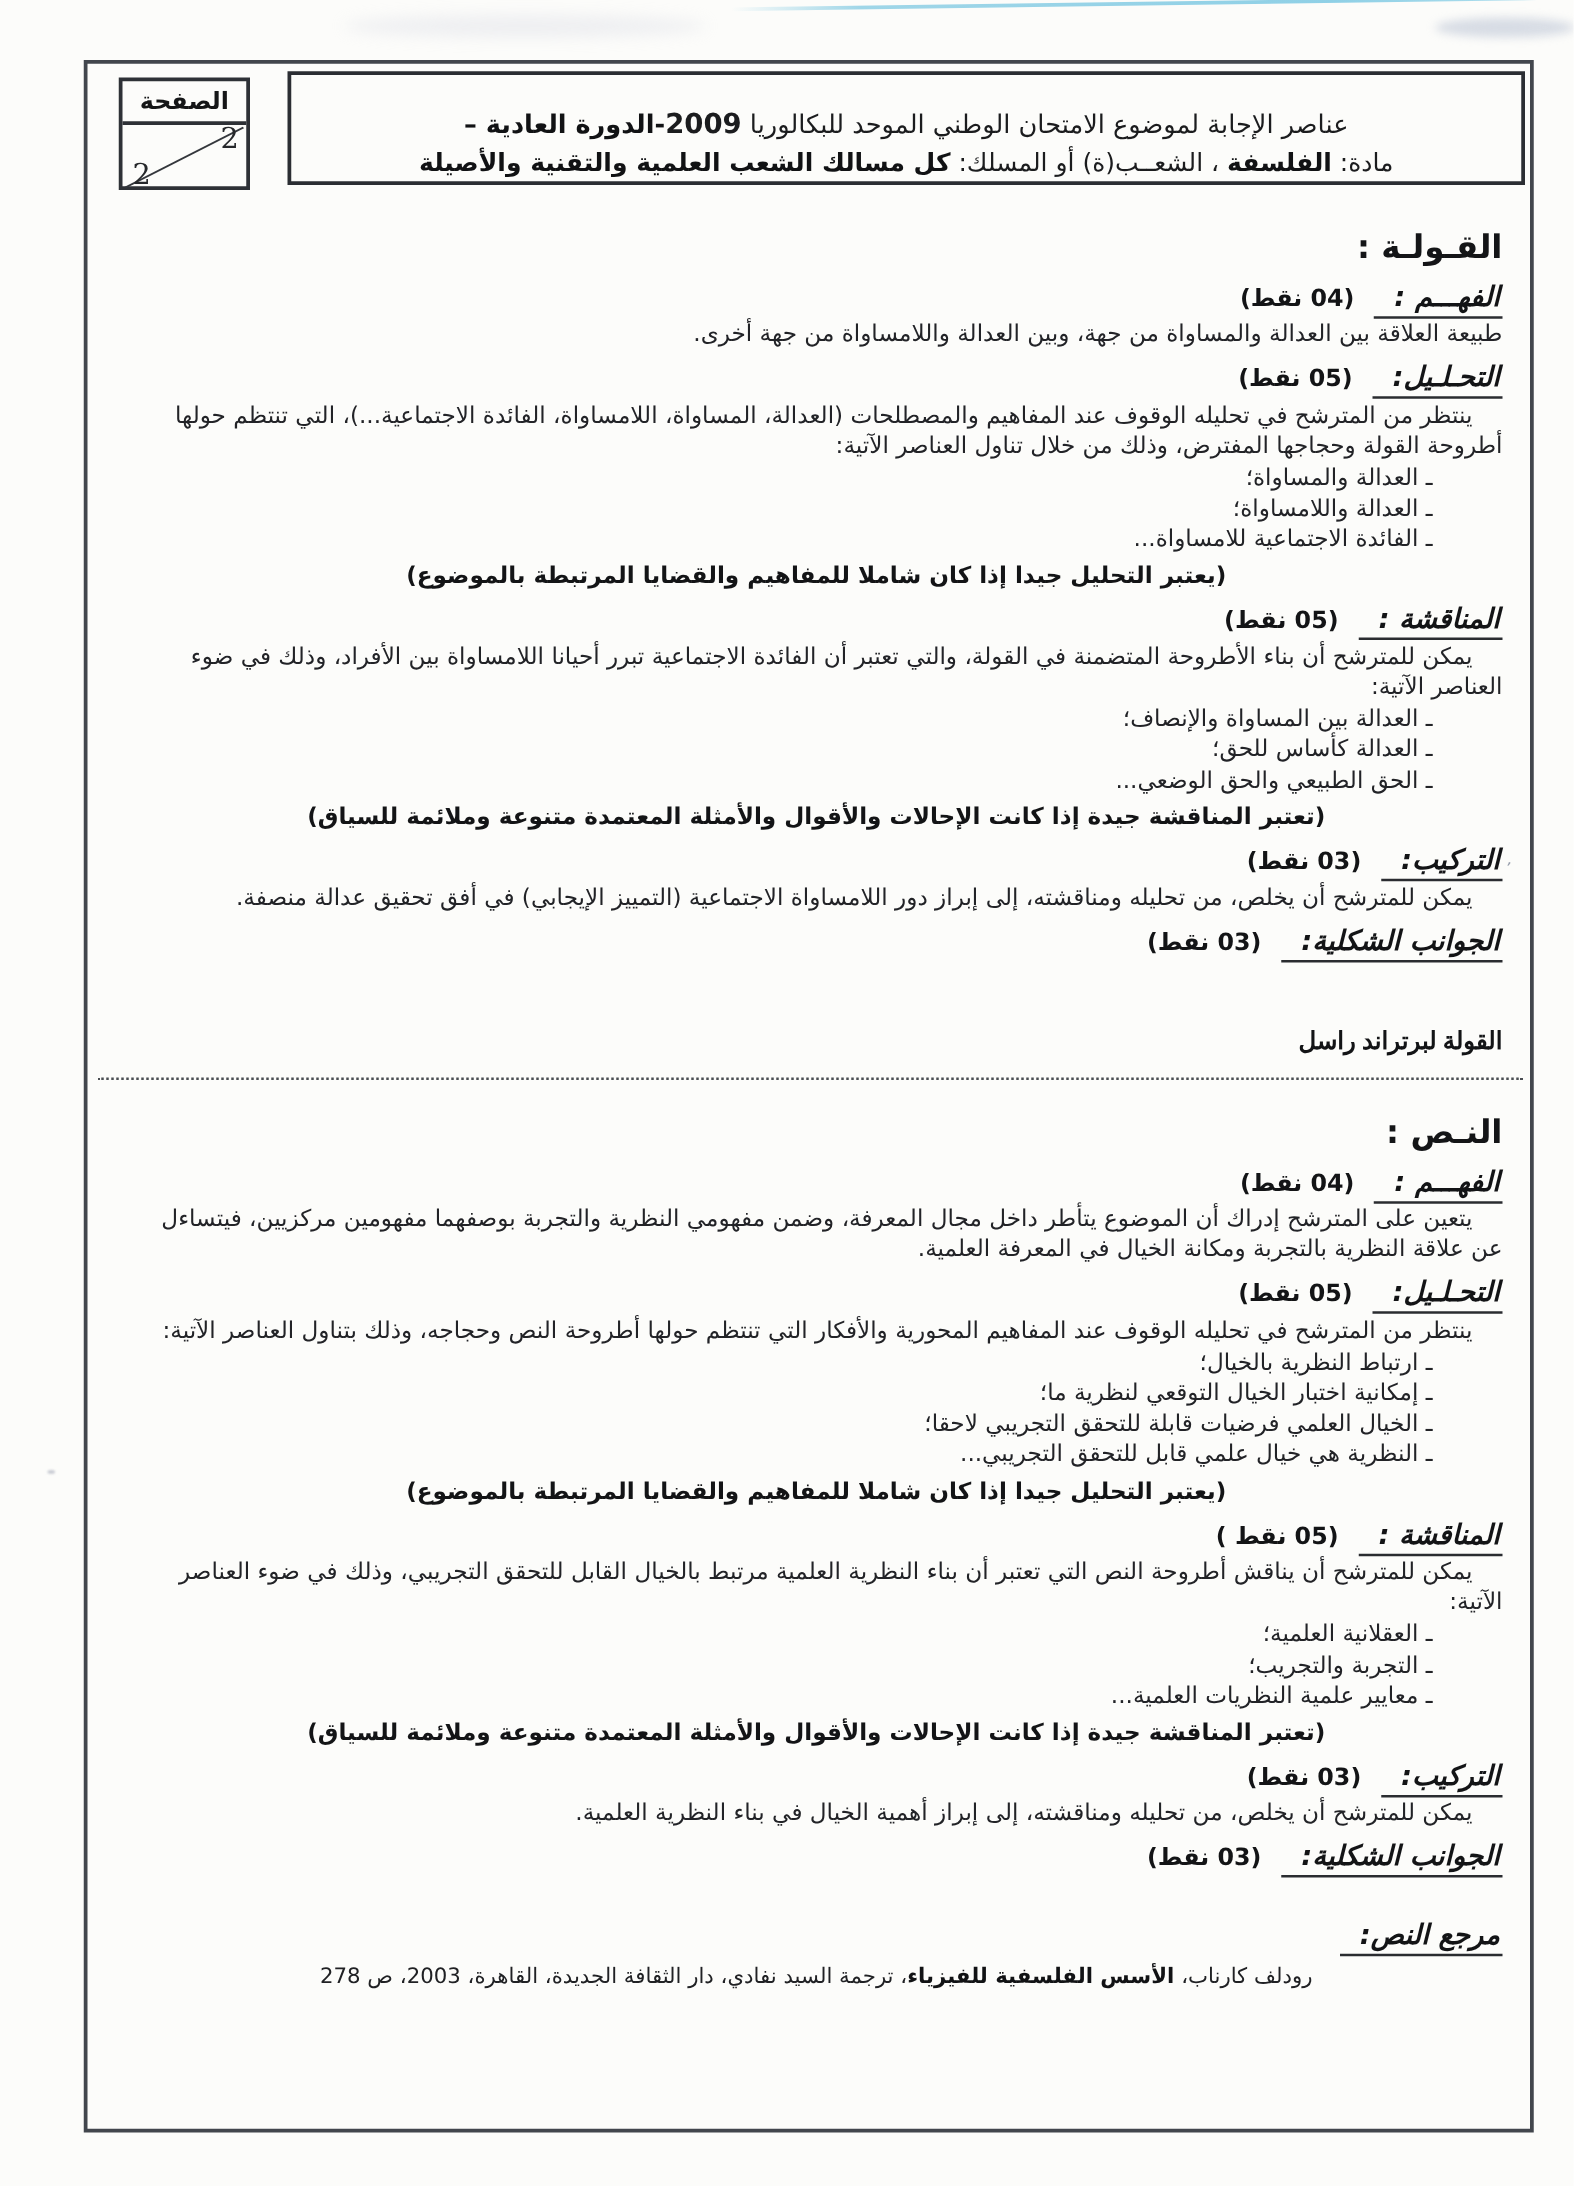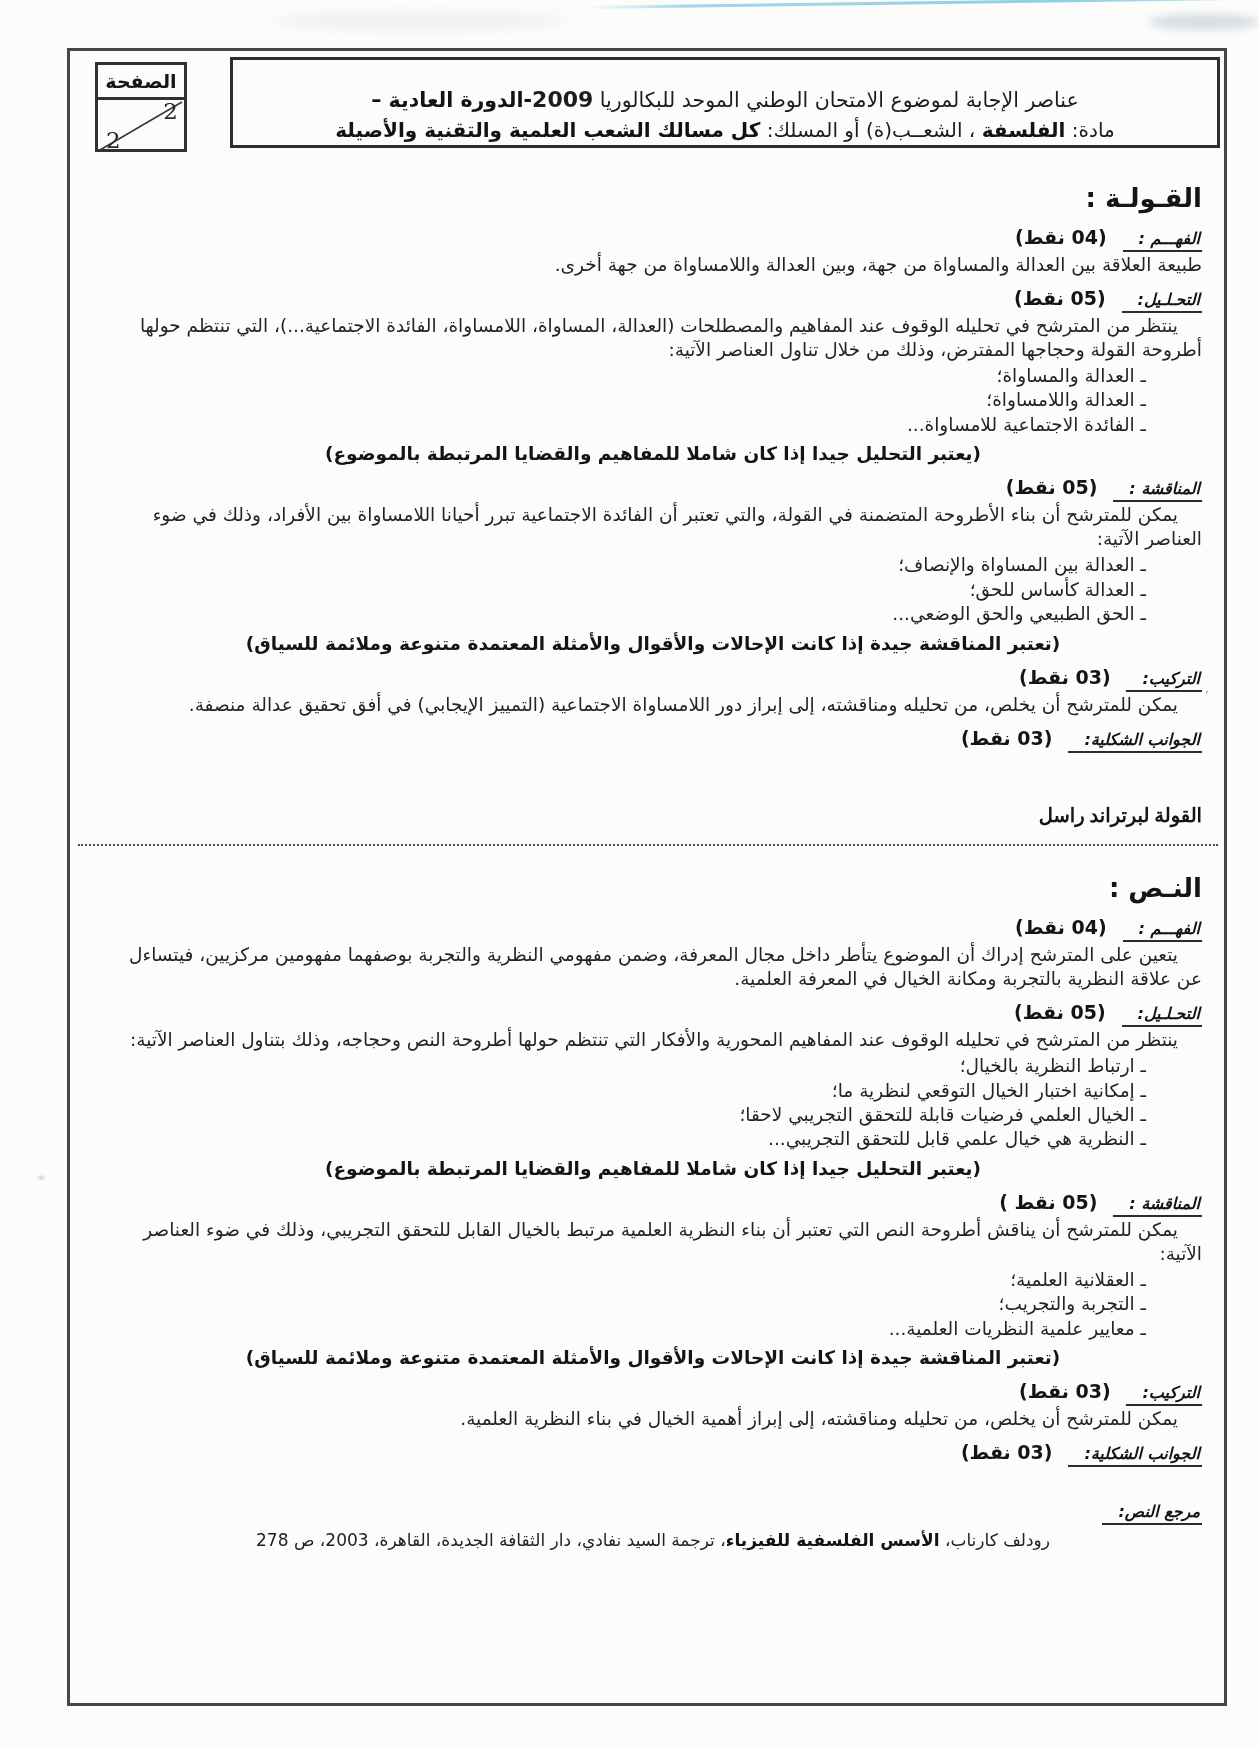--- a/index.html
+++ b/index.html
@@ -35,21 +35,21 @@
     position:absolute;top:1176px;left:38px;width:6px;height:3px;
     background:#c7cad2;border-radius:50%;filter:blur(1px);
   }
   
   .page-border{
     position:absolute;left:67px;top:48px;width:1160px;height:1658px;
     border:3px solid #42464d;box-sizing:border-box;background:transparent;
   }
   
   .pagenum-box{
-    position:absolute;left:95px;top:62px;width:92px;height:90px;
+    position:absolute;left:95px;top:62px;width:105px;height:90px;
     border:3px solid #2e3136;box-sizing:border-box;background:#fcfcfa;
   }
   .pagenum-label{
     height:32px;line-height:32px;text-align:center;
     border-bottom:3px solid #2e3136;
     font-weight:bold;font-size:19px;color:#151617;
   }
   .pagenum-cell{position:relative;height:52px;font-family:"DejaVu Serif",serif;}
   .pagenum-cell svg{position:absolute;inset:0;width:100%;height:100%;}
   .num-top{position:absolute;top:-2px;right:6px;font-size:23px;color:#26282b;}
@@ -70,21 +70,21 @@
     position:absolute;left:70px;top:152px;width:1154px;
     padding:0 22px 0 34px;box-sizing:border-box;
     font-size:18.5px;line-height:1.3;color:#222327;
   }
   .big-title{
     font-size:26px;font-weight:bold;color:#141517;
     margin:30px 0 4px;
   }
   .subhead{margin:9px 0 3px;}
   .h-title{
-    font-weight:bold;font-style:italic;font-size:16px;color:#131416;
+    font-weight:bold;font-style:italic;font-size:22px;color:#131416;
     border-bottom:2.2px solid #2a2c30;padding:0 2px 2px 16px;text-align:right;
   }
   .h-points{font-weight:bold;font-size:19px;color:#131416;margin-right:10px;}
   .para{margin:2px 0;}
   .pline{white-space:normal;}
   .indent{text-indent:24px;}
   .bullet{margin-right:56px;line-height:1.32;}
   .note{
     font-weight:bold;text-align:center;color:#131416;
     margin:5px 0 4px;font-size:18.5px;

